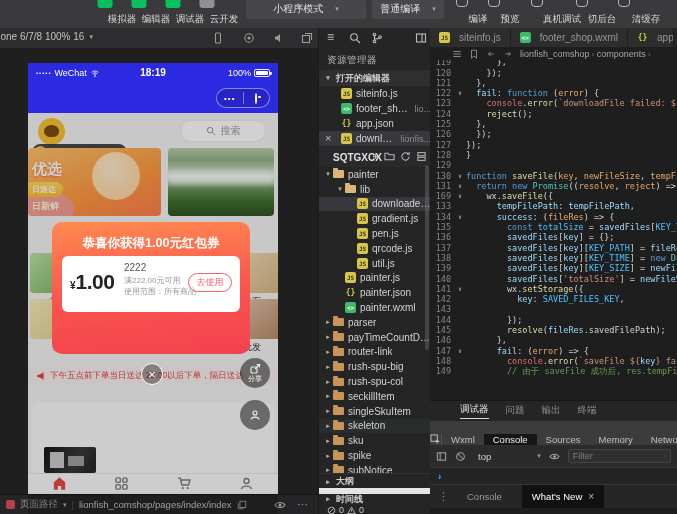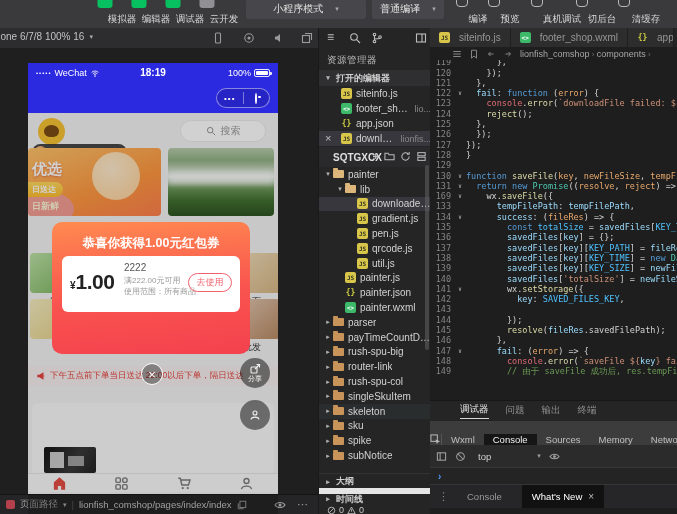--- a/index.html
+++ b/index.html
@@ -570,31 +570,36 @@
         <span class="tlabel">parser</span>
       </div>
       <div class="trow" style="padding-left:4px">
         <span class="tcaret">▸</span>
         <span class="fico folder"></span>
         <span class="tlabel">payTimeCountDown</span>
       </div>
       <div class="trow" style="padding-left:4px">
         <span class="tcaret">▸</span>
         <span class="fico folder"></span>
+        <span class="tlabel">router-link</span>
+      </div>
+      <div class="trow" style="padding-left:4px">
+        <span class="tcaret">▸</span>
+        <span class="fico folder"></span>
         <span class="tlabel">rush-spu-big</span>
       </div>
       <div class="trow" style="padding-left:4px">
         <span class="tcaret">▸</span>
         <span class="fico folder"></span>
-        <span class="tlabel">router-link</span>
-      </div>
-      <div class="trow" style="padding-left:4px">
-        <span class="tcaret">▸</span>
-        <span class="fico folder"></span>
         <span class="tlabel">rush-spu-col</span>
+      </div>
+      <div class="trow" style="padding-left:4px">
+        <span class="tcaret">▸</span>
+        <span class="fico folder"></span>
+        <span class="tlabel">seckillItem</span>
       </div>
       <div class="trow" style="padding-left:4px">
         <span class="tcaret">▸</span>
         <span class="fico folder"></span>
         <span class="tlabel">singleSkuItem</span>
       </div>
       <div class="trow hover" style="padding-left:4px">
         <span class="tcaret">▸</span>
         <span class="fico folder"></span>
         <span class="tlabel">skeleton</span>
@@ -752,20 +757,21 @@
           </svg>
         </span>
       <span id="ctx">top</span>
       <span id="ctx-caret">▾</span>
       <span class="ic">
           <svg viewBox="0 0 12 12">
             <path d="M1 6c2-3.4 8-3.4 10 0-2 3.4-8 3.4-10 0z" stroke="currentColor" fill="none" stroke-width="1.1"></path>
             <circle cx="6" cy="6" r="1.5" fill="currentColor"></circle>
           </svg>
         </span>
+      <input id="filter" placeholder="Filter" style="">
     </div>
     <div id="dbg-r4">
         <span id="prompt">›</span>
       </div>
     <div id="dbg-r5">
       <span id="drawer-dots">⋮</span>
       <span id="drtabs" style="display:flex;height:100%">
           <span class="drtab">
             <span>Console</span>
           </span>

